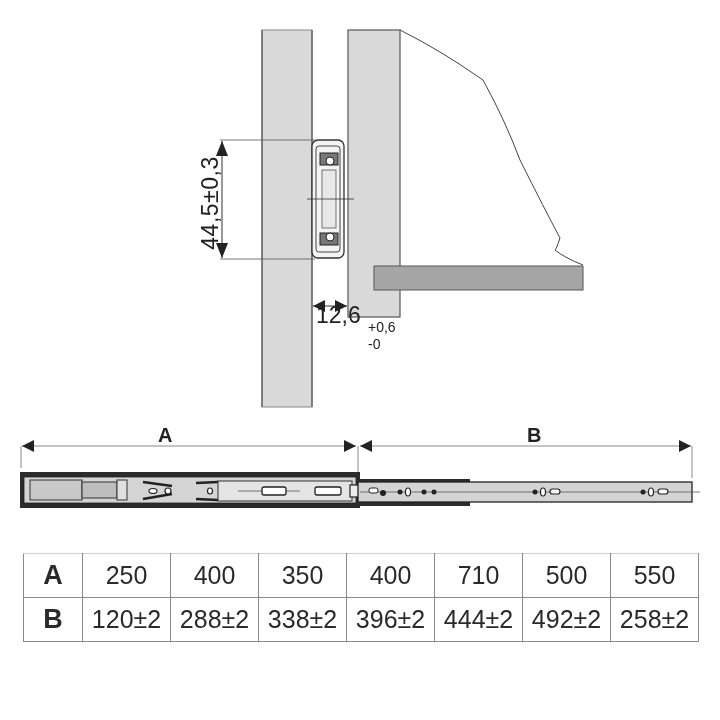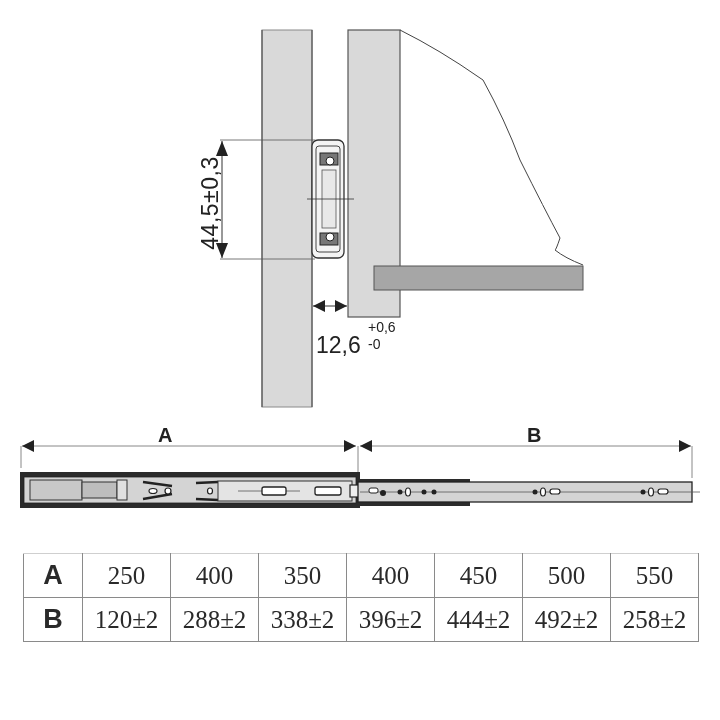--- a/index.html
+++ b/index.html
@@ -1,31 +1,31 @@
 <!DOCTYPE html>
 <html><head>
 <meta charset="utf-8">
 <style>
   html, body { margin: 0; padding: 0; background: #ffffff; }
   body { width: 720px; height: 720px; position: relative; overflow: hidden; font-family: "Liberation Sans", sans-serif; color: #222; }
   #canvas { position: absolute; left: 0; top: 0; width: 720px; height: 720px; }
   .lbl { position: absolute; font-family: "Liberation Sans", sans-serif; color: #222; white-space: nowrap; }
   .dim-vert { left: 190px; top: 148px; width: 40px; height: 110px; transform-origin: center; }
   .dim-vert span { position: absolute; left: 50%; top: 50%; transform: translate(-50%, -50%) rotate(-90deg); font-size: 23px; letter-spacing: 0.5px; }
-  .dim-gap { left: 316px; top: 332px; font-size: 23px; }
+  .dim-gap { left: 316px; top: 302px; font-size: 23px; }
   .tol { position: absolute; font-size: 14px; line-height: 15px; }
   .tol-plus { left: 368px; top: 320px; }
   .tol-minus { left: 368px; top: 337px; }
   .label-a { left: 158px; top: 424px; font-size: 20px; font-weight: bold; }
   .label-b { left: 527px; top: 424px; font-size: 20px; font-weight: bold; }
 
   table.spec { position: absolute; left: 23px; top: 553px; border-collapse: collapse; }
   table.spec td { border: 1.5px solid #8a8a8a; text-align: center; height: 43px; font-size: 25px; color: #2a2a2a; padding: 0; }
   table.spec td.hdr { width: 58px; font-weight: bold; font-size: 27px; }
-  table.spec td.val { width: 87px; font-family: Liberation Serif, serif; }
+  table.spec td.val { width: 87px; }
   table.spec tr:first-child td { border-top: 1px solid #cfcfcf; }
 </style>
 </head>
 <body>
 
 <svg id="canvas" width="720" height="720" viewBox="0 0 720 720" xmlns="http://www.w3.org/2000/svg">
 
   <rect x="262" y="30" width="50" height="377" fill="#d9d9d9" stroke="#8a8a8a" stroke-width="1"></rect>
   <line x1="262" y1="30" x2="262" y2="407" stroke="#555" stroke-width="1.2"></line>
   <line x1="312" y1="30" x2="312" y2="407" stroke="#555" stroke-width="1.2"></line>
@@ -121,21 +121,21 @@
 <div class="lbl label-b">B</div>
 
 <table class="spec">
   <tbody>
       <tr>
     <td class="hdr">A</td>
     <td class="val">250</td>
     <td class="val">400</td>
     <td class="val">350</td>
     <td class="val">400</td>
-    <td class="val">450</td>
+    <td class="val">710</td>
     <td class="val">500</td>
     <td class="val">550</td>
   </tr>
   <tr>
     <td class="hdr">B</td>
     <td class="val">120±2</td>
     <td class="val">288±2</td>
     <td class="val">338±2</td>
     <td class="val">396±2</td>
     <td class="val">444±2</td>

